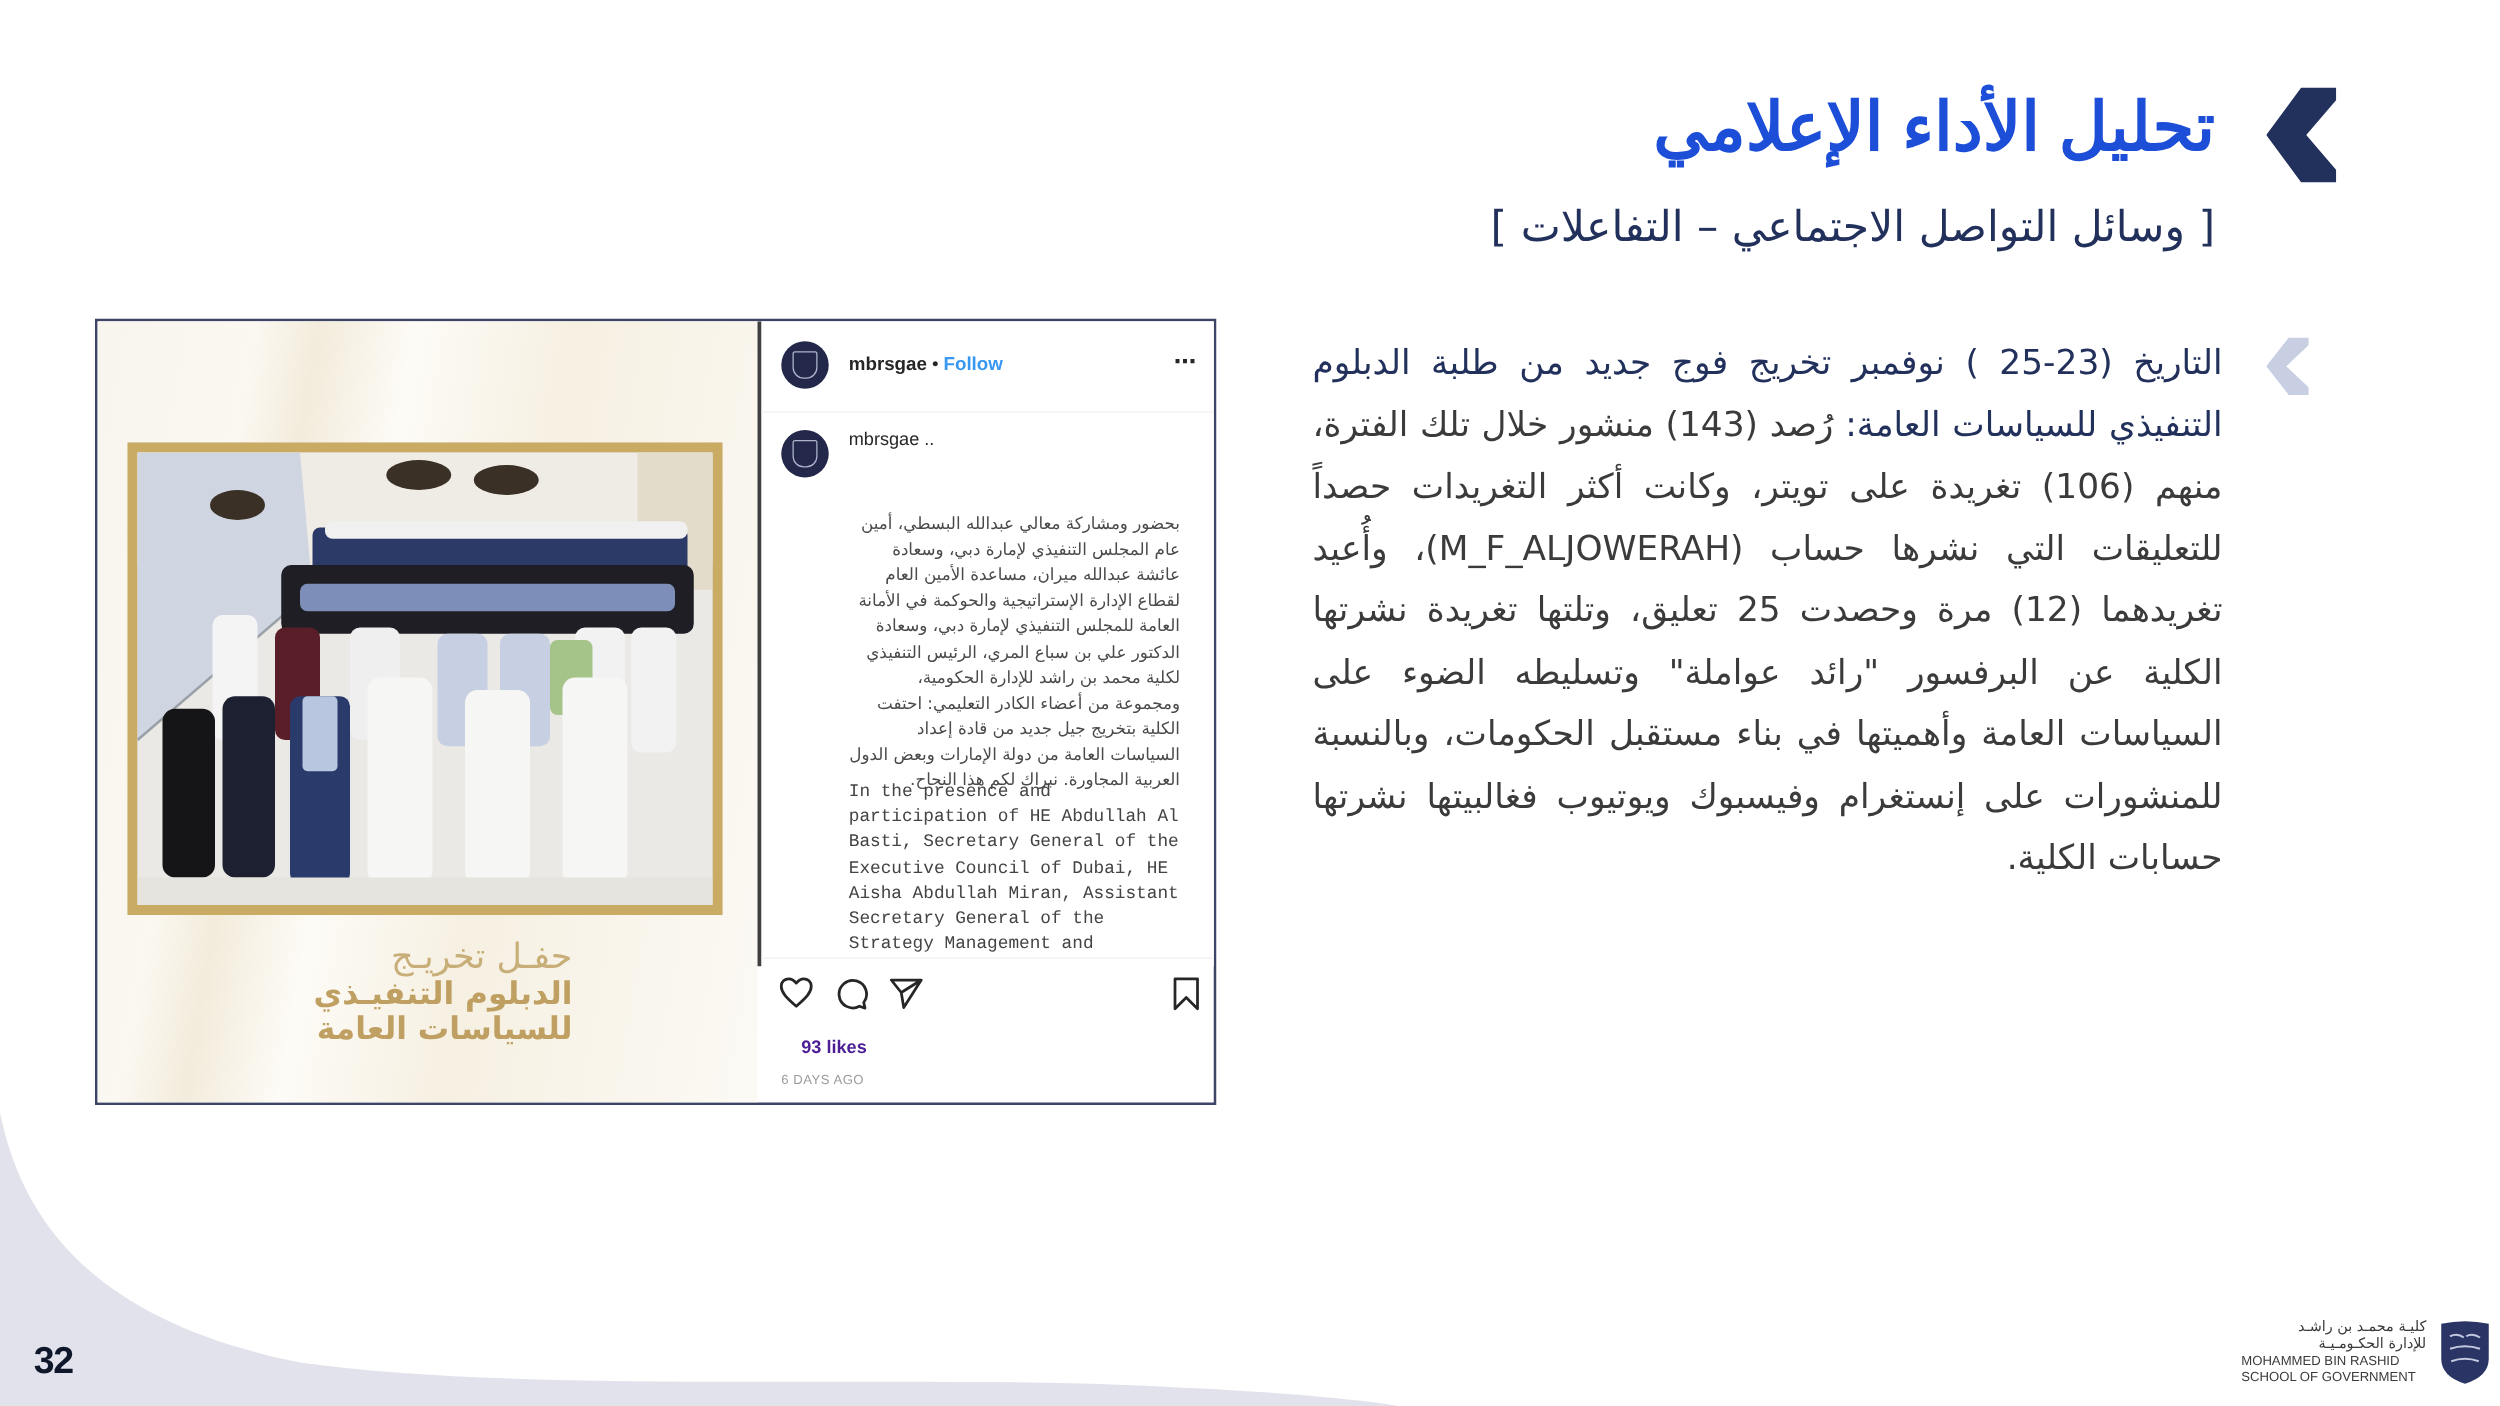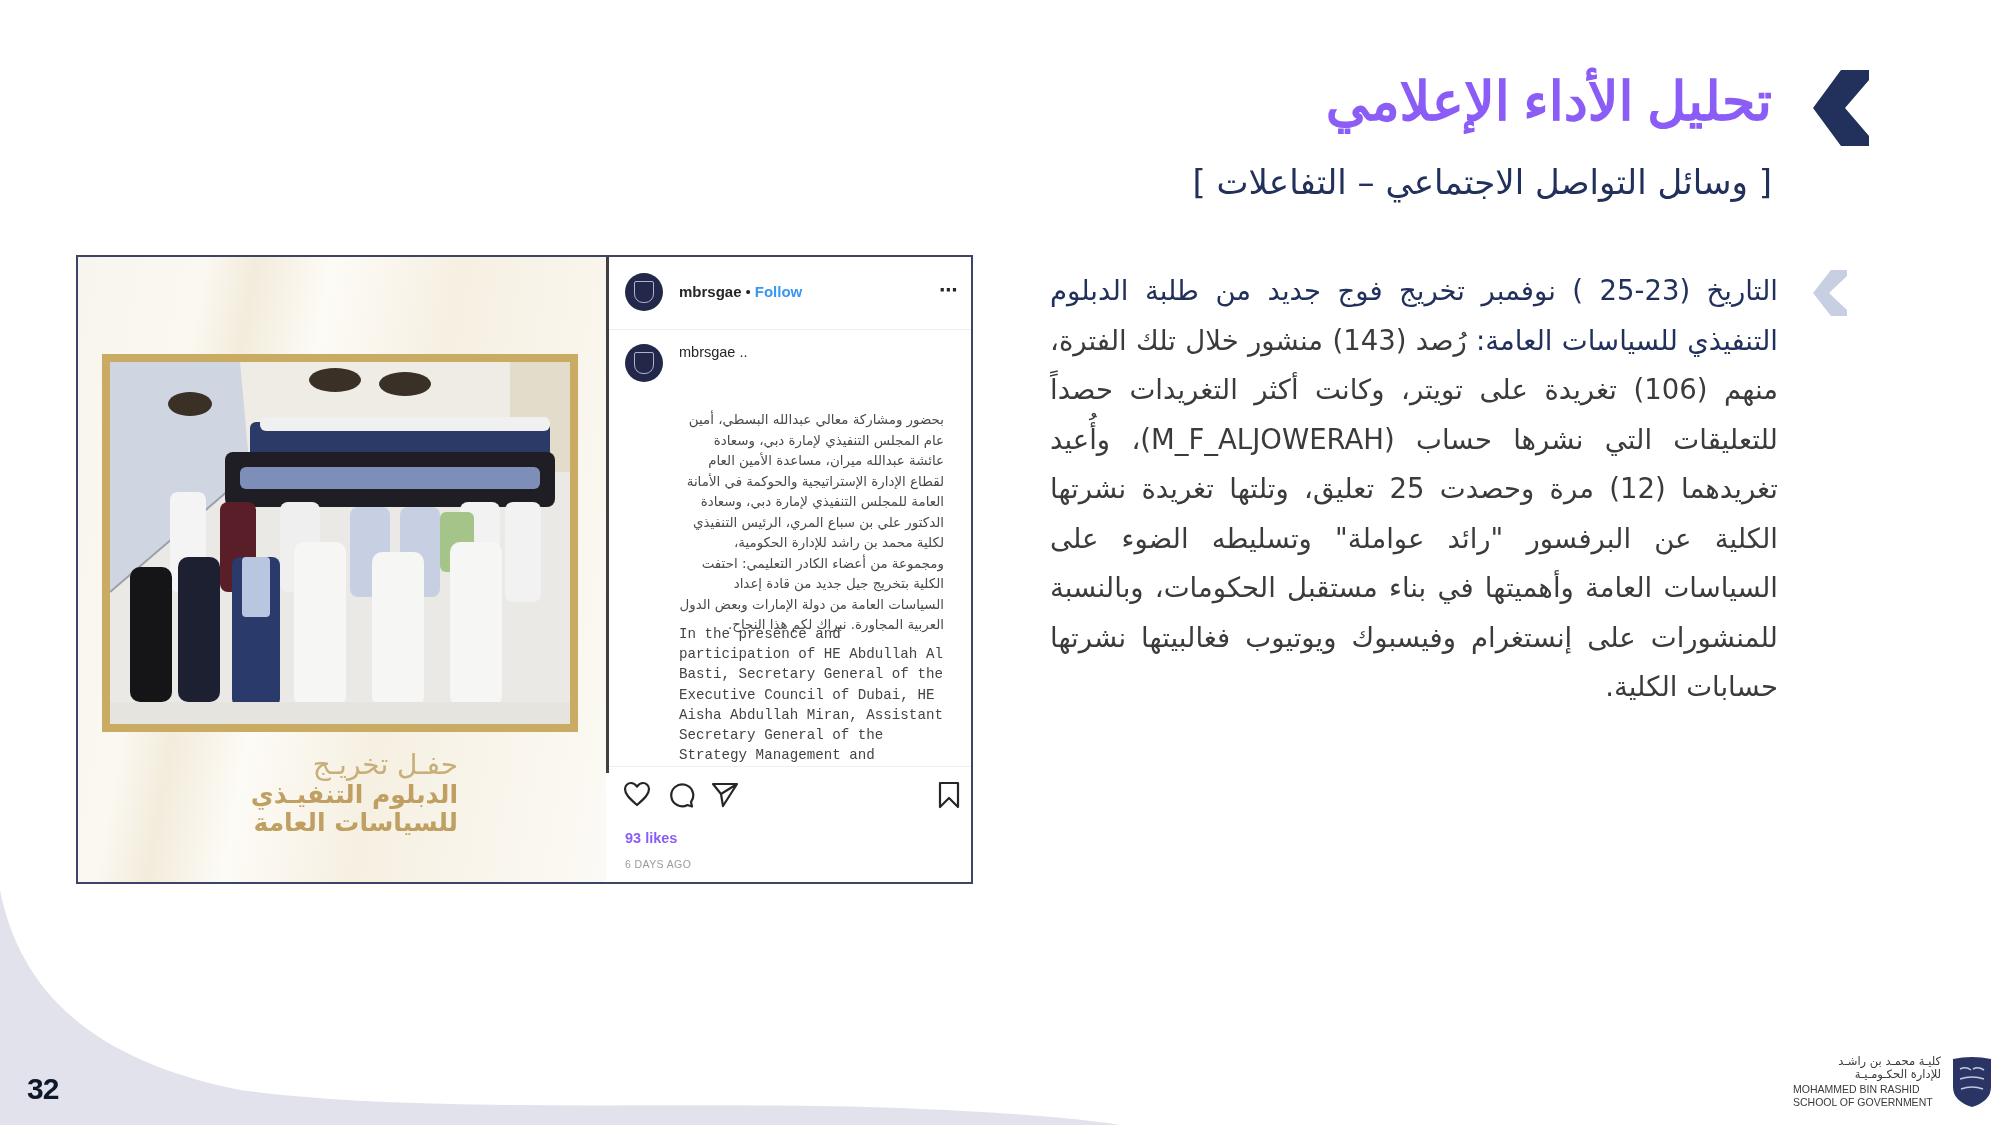--- a/index.html
+++ b/index.html
@@ -5,22 +5,22 @@
   html, body { margin: 0; padding: 0; }
   body {
     width: 2000px; height: 1125px; position: relative; overflow: hidden;
     background: #ffffff;
     font-family: "DejaVu Sans", sans-serif;
   }
   .swoosh { position: absolute; left: 0; top: 0; width: 2000px; height: 1125px; pointer-events: none; }
   .title-chevron { position: absolute; left: 1813px; top: 70px; width: 56px; height: 76px; }
   .title {
     position: absolute; right: 228px; top: 62px;
-    font-family: Liberation Serif, serif; font-weight: bold;
-    font-size: 54px; color: #8b5cf6; direction: rtl; white-space: nowrap; line-height: 80px;
+    font-family: Liberation Sans, sans-serif; font-weight: bold;
+    font-size: 54px; color: #1d4ed8; direction: rtl; white-space: nowrap; line-height: 80px;
   }
   .subtitle {
     position: absolute; right: 228px; top: 158px;
     font-family: "DejaVu Sans", sans-serif; font-size: 34px; color: #22305c;
     direction: rtl; white-space: nowrap; line-height: 48px;
   }
   .bullet-chevron { position: absolute; left: 1813px; top: 270px; width: 34px; height: 46px; }
   .body-text {
     position: absolute; left: 1050px; top: 266px; width: 728px;
     font-family: "DejaVu Sans", sans-serif; font-size: 27.5px; line-height: 49.5px;
@@ -77,21 +77,21 @@
     font-family: "DejaVu Sans", sans-serif;
     margin-top: 46px;
   }
   .cap-en {
     position: absolute; left: 70px; top: 294px; width: 280px;
     font-size: 14.2px; line-height: 20.2px; color: #444;
     font-family: Liberation Mono, monospace;
   }
   .ig-actions { position: absolute; left: 0; top: 510px; width: 100%; height: 50px; }
   .ig-actions svg { position: absolute; top: 14px; }
-  .ig-likes { position: absolute; left: 16px; top: 573px; font-size: 14.5px; font-weight: bold; color: #8b5cf6; font-family: "Liberation Sans", sans-serif; }
+  .ig-likes { position: absolute; left: 32px; top: 573px; font-size: 14.5px; font-weight: bold; color: #4c1d95; font-family: "Liberation Sans", sans-serif; }
   .ig-time { position: absolute; left: 16px; top: 601px; font-size: 10.5px; color: #9a9a9a; letter-spacing: 0.4px; font-family: "Liberation Sans", sans-serif; }
 
   .page-num {
     position: absolute; left: 27px; top: 1072px; font-size: 30px; font-weight: bold;
     color: #0f172a; font-family: "Liberation Sans", sans-serif; letter-spacing: -1px;
   }
   .logo { position: absolute; left: 1793px; top: 1055px; width: 200px; height: 60px; }
   .logo-ar { position: absolute; right: 52px; top: 0; direction: rtl; text-align: right; font-size: 11.5px; line-height: 13px; color: #3a3a3a; white-space: nowrap; }
   .logo-en { position: absolute; left: 0; top: 28px; font-size: 10.5px; line-height: 12.5px; color: #3a3a3a; white-space: nowrap; font-family: "Liberation Sans", sans-serif; }
   .logo-shield { position: absolute; right: 0; top: 0; width: 42px; height: 54px; }

